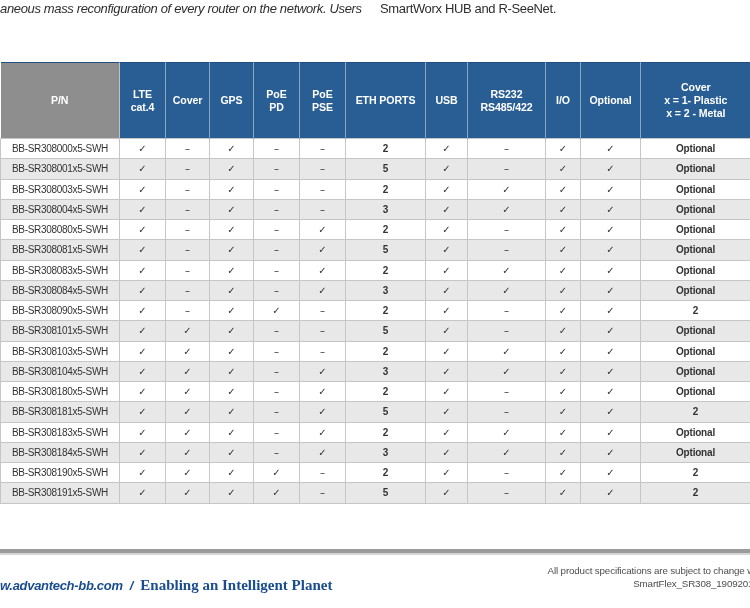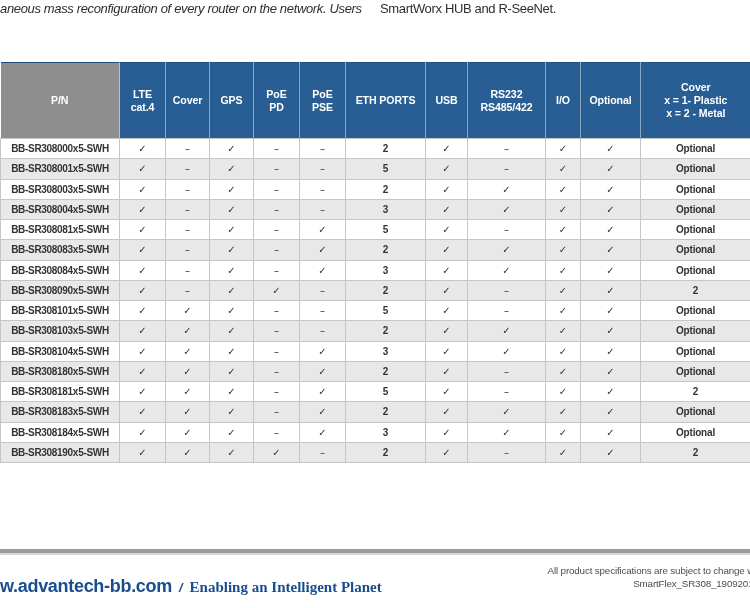--- a/index.html
+++ b/index.html
@@ -32,31 +32,31 @@
     border-right:1px solid rgba(255,255,255,0.45);
     border-top:1px solid #1f4f80;padding:0;
   }
   table.order thead th:last-child{border-right:none;text-align:center;}
   table.order thead th.pn-header{background:var(--header-gray);}
   table.order tbody td{
     height:19.25px;padding:0;text-align:center;vertical-align:middle;
     border:1px solid var(--border-gray);font-size:10px;color:#333;
   }
   table.order tbody tr:nth-child(even){background:var(--row-alt);}
-  td.pn{text-align:left;padding-left:8px;font-size:9.8px;font-weight:bold;
+  td.pn{text-align:left;padding-left:8px;font-size:9.8px;font-weight:normal;
     letter-spacing:-0.3px;color:#222;}
   td.check{font-family:"DejaVu Sans",sans-serif;font-size:9.5px;color:#3c3c3c;}
   td.num{font-weight:bold;font-size:9.8px;letter-spacing:-0.2px;color:#2b2b2b;}
   
   .divider{position:absolute;top:549px;left:0;width:750px;height:4px;
     background:var(--divider-gray);border-bottom:2px solid #d6d6d6;}
   
   .footer-left{position:absolute;left:0;top:576px;white-space:nowrap;color:var(--footer-blue);}
-  .footer-website{font-family:"Liberation Sans",sans-serif;font-weight:bold;
-    font-size:18px;letter-spacing:-0.3px;}
+  .footer-website{font-family:"Liberation Sans",sans-serif;font-style:italic;font-weight:bold;
+    font-size:13px;letter-spacing:-0.3px;}
   .footer-slash{font-style:italic;font-weight:bold;font-size:13px;margin:0 7px;}
   .footer-tagline{font-family:"Liberation Serif",serif;font-weight:bold;
     font-size:15px;}
   .footer-right{position:absolute;right:-14px;top:564px;text-align:right;white-space:nowrap;
     font-size:9.8px;line-height:13px;letter-spacing:-0.15px;color:#4d4d4d;}
 </style>
 </head>
 <body>
 
 <div class="page">
@@ -154,20 +154,34 @@
           <td class="check">–</td>
           <td class="check">–</td>
           <td class="num">3</td>
           <td class="check">✓</td>
           <td class="check">✓</td>
           <td class="check">✓</td>
           <td class="check">✓</td>
           <td class="num">Optional</td>
         </tr>
         <tr>
+          <td class="pn">BB-SR308080x5-SWH</td>
+          <td class="check">✓</td>
+          <td class="check">–</td>
+          <td class="check">✓</td>
+          <td class="check">–</td>
+          <td class="check">✓</td>
+          <td class="num">2</td>
+          <td class="check">✓</td>
+          <td class="check">–</td>
+          <td class="check">✓</td>
+          <td class="check">✓</td>
+          <td class="num">Optional</td>
+        </tr>
+        <tr>
           <td class="pn">BB-SR308081x5-SWH</td>
           <td class="check">✓</td>
           <td class="check">–</td>
           <td class="check">✓</td>
           <td class="check">–</td>
           <td class="check">✓</td>
           <td class="num">5</td>
           <td class="check">✓</td>
           <td class="check">–</td>
           <td class="check">✓</td>
@@ -315,20 +329,34 @@
           <td class="num">Optional</td>
         </tr>
         <tr>
           <td class="pn">BB-SR308190x5-SWH</td>
           <td class="check">✓</td>
           <td class="check">✓</td>
           <td class="check">✓</td>
           <td class="check">✓</td>
           <td class="check">–</td>
           <td class="num">2</td>
+          <td class="check">✓</td>
+          <td class="check">–</td>
+          <td class="check">✓</td>
+          <td class="check">✓</td>
+          <td class="num">2</td>
+        </tr>
+        <tr>
+          <td class="pn">BB-SR308191x5-SWH</td>
+          <td class="check">✓</td>
+          <td class="check">✓</td>
+          <td class="check">✓</td>
+          <td class="check">✓</td>
+          <td class="check">–</td>
+          <td class="num">5</td>
           <td class="check">✓</td>
           <td class="check">–</td>
           <td class="check">✓</td>
           <td class="check">✓</td>
           <td class="num">2</td>
         </tr>
       </tbody>
   </table>
 
   <div class="divider"></div>

